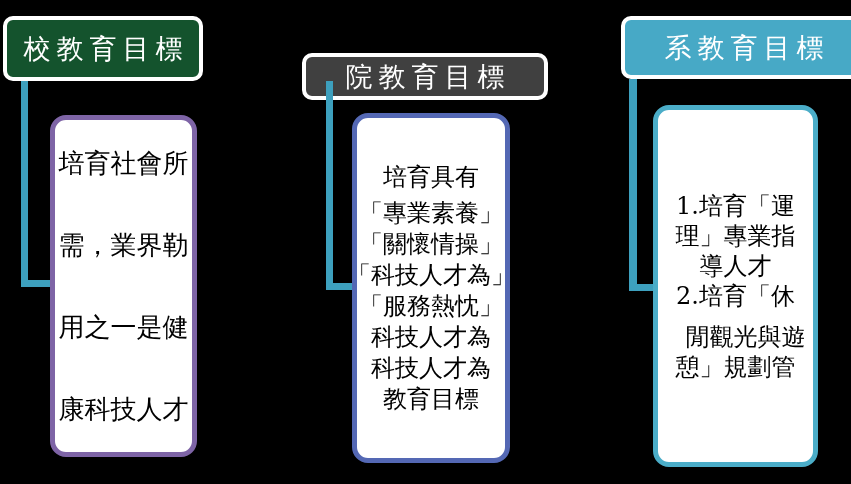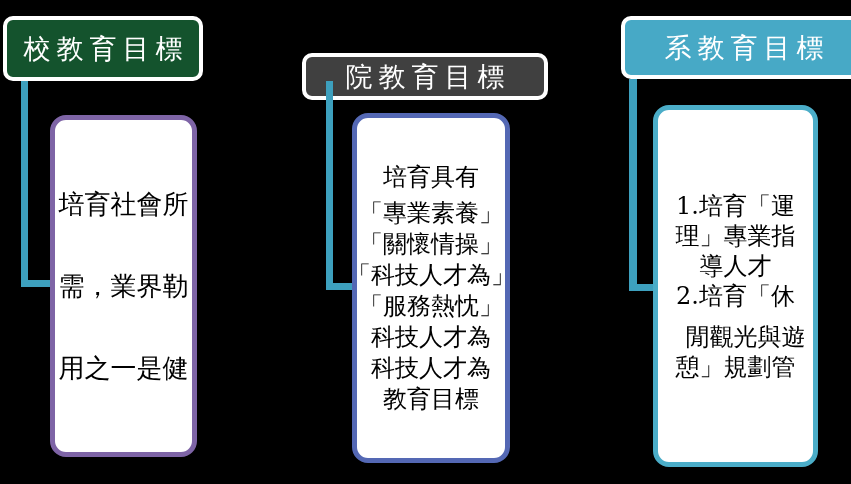--- a/index.html
+++ b/index.html
@@ -71,20 +71,21 @@
 
   <div class="header-box header-school">
     <span>校教育目標</span>
   </div>
   <div class="seg seg-school-v"></div>
   <div class="seg seg-school-h"></div>
   <div class="body-box body-school">
     <div class="line">培育社會所</div>
     <div class="line">需，業界勒</div>
     <div class="line">用之一是健</div>
+    <div class="line">康科技人才</div>
   </div>
 
   <div class="header-box header-college">
     <span>院教育目標</span>
   </div>
   <div class="seg seg-college-v"></div>
   <div class="seg seg-college-h"></div>
   <div class="body-box body-college">
     <div class="line">培育具有</div>
     <div class="line">「專業素養」</div>

